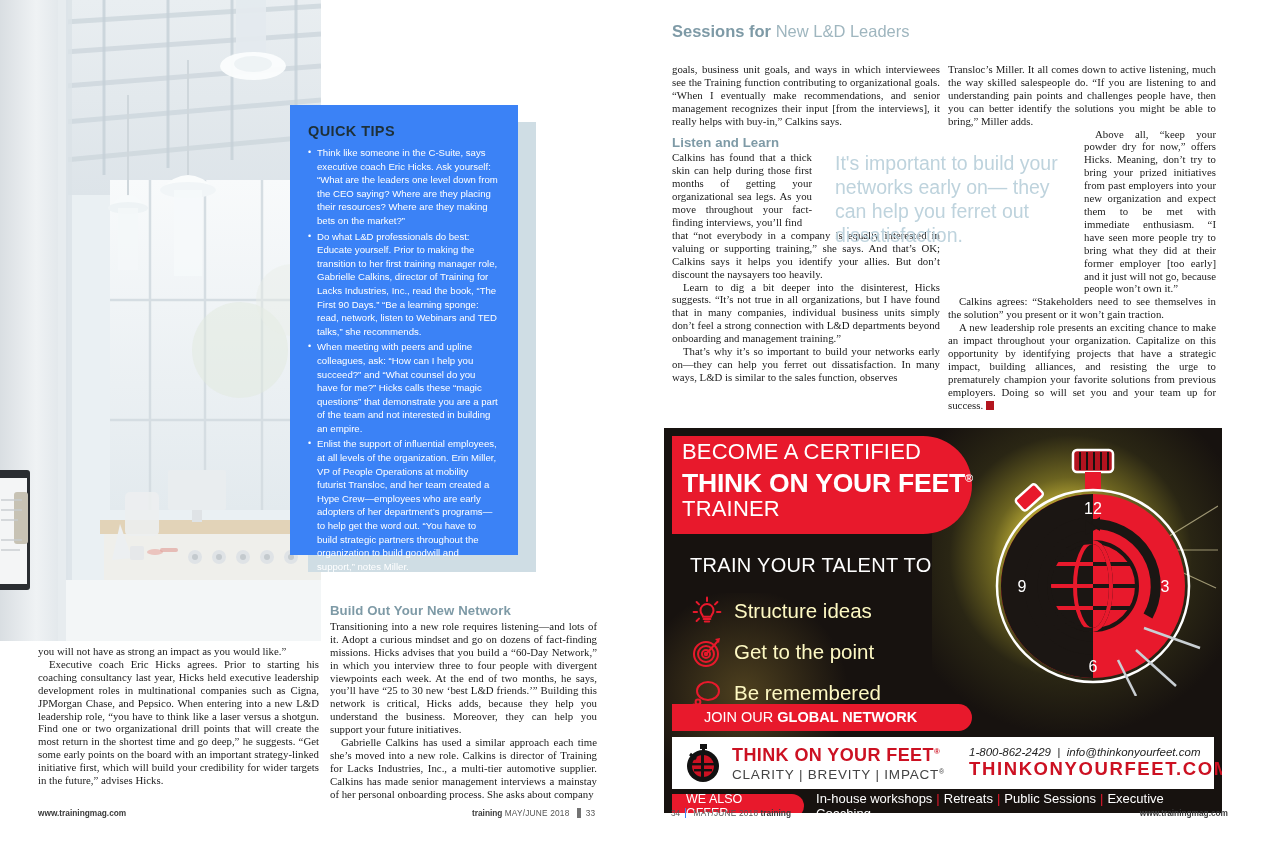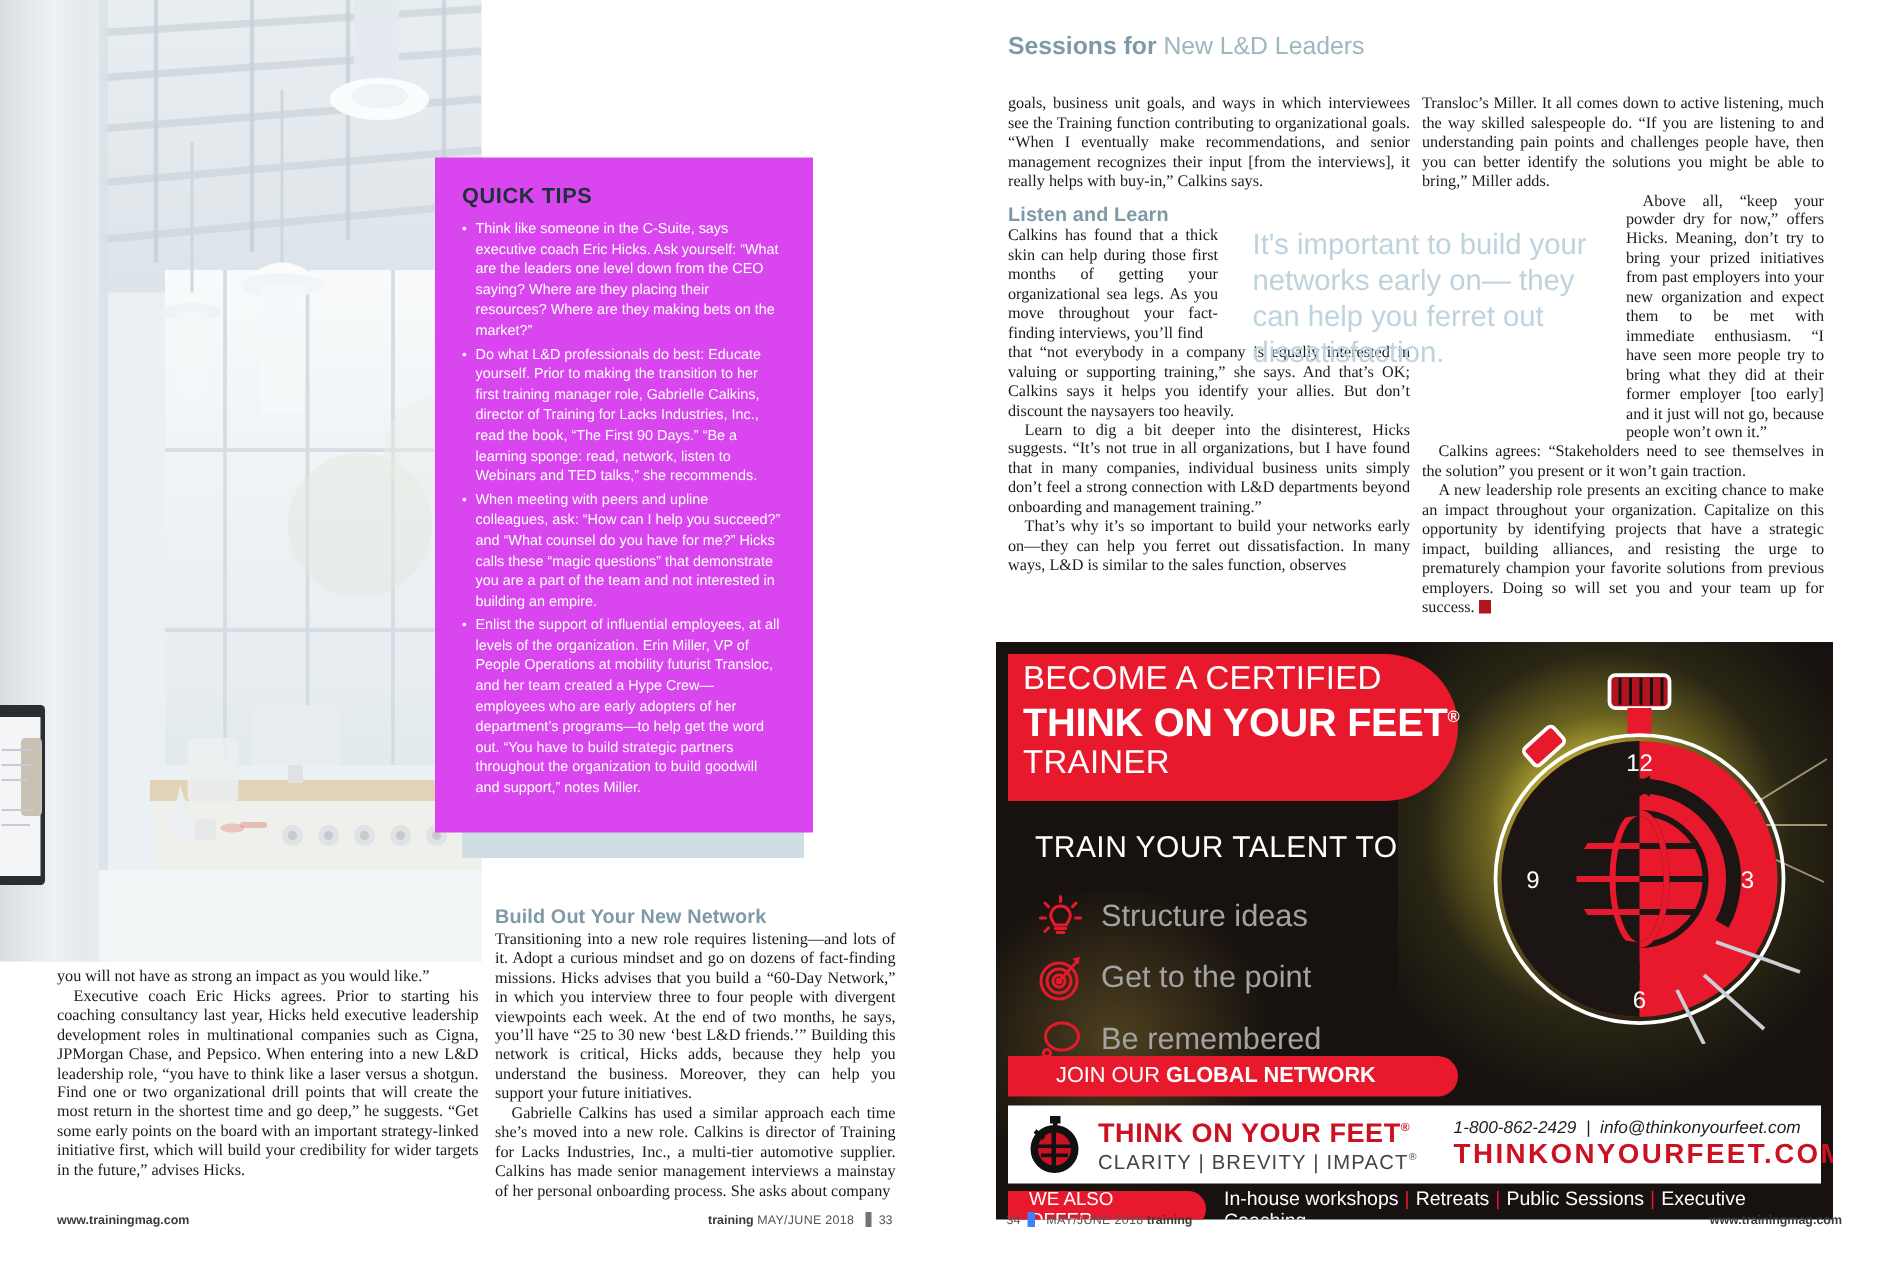--- a/index.html
+++ b/index.html
@@ -23,22 +23,22 @@
     background:linear-gradient(170deg,#eef2f4 0%,#e4eaee 30%,#f2f5f7 60%,#e8edf0 100%);
   }
   .photo svg{position:absolute;left:0;top:0;}
 
   
   .qt-shadow{
     position:absolute;left:308px;top:122px;width:228px;height:450px;
     background:#cfdde4;
   }
   .qt-box{
-    position:absolute;left:290px;top:105px;width:252px;height:450px;
-    background:#d946ef;
+    position:absolute;left:290px;top:105px;width:228px;height:450px;
+    background:#3b82f6;
   }
   .qt-inner{padding:18px 20px 0 18px;}
   .qt-title{
     font-family:"Liberation Sans", sans-serif;
     font-weight:bold;font-size:14.5px;letter-spacing:.4px;
     color:#1e3038;margin:0 0 7px 0;
   }
   .qt-list{margin:0;padding:0;list-style:none;}
   .qt-list li{
     position:relative;
@@ -72,21 +72,21 @@
     position:absolute;bottom:28px;height:14px;
     font-family:"Liberation Sans", sans-serif;font-size:8.3px;color:#3a3a3a;margin-top:32px;
   }
   .f-left-a{left:38px;font-weight:bold;}
   .f-left-b{right:38px;}
   .f-right-a{left:38px;}
   .f-right-b{right:38px;font-weight:bold;}
   .f-mag{font-weight:bold;}
   .f-issue{letter-spacing:.2px;color:#555;}
   .f-pg{color:#555;padding-left:5px;border-left:4px solid #737373;margin-left:5px;}
-  .f-pg-l{color:#555;padding-right:5px;border-right:5px solid #3b82f6;margin-right:5px;}
+  .f-pg-l{color:#555;padding-right:5px;border-right:1px solid #3b82f6;margin-right:5px;}
 
   
   .run-head{
     position:absolute;left:672px;top:22px;
     font-family:"Liberation Sans", sans-serif;font-size:16.5px;color:#9fb6bf;
   }
   .run-head b{color:#7e9aa6;font-weight:bold;}
 
   .rcol1{position:absolute;left:672px;top:63px;width:268px;}
   .rcol2{position:absolute;left:948px;top:63px;width:268px;}
@@ -131,21 +131,21 @@
   .ad-b2 sup{font-size:11px;vertical-align:super;}
   .ad-b3{font-size:22px;line-height:24px;letter-spacing:.2px;}
 
   .ad-train{
     position:absolute;left:26px;top:126px;
     font-family:"Liberation Sans",sans-serif;color:#fff;font-size:20px;letter-spacing:.3px;
   }
   .ad-bullets{position:absolute;left:26px;top:162px;}
   .ad-bullet{display:flex;align-items:center;height:41px;}
   .ad-bullet .bi{width:34px;height:34px;margin-right:10px;flex:0 0 34px;}
-  .ad-bullet .bt{font-family:"Liberation Sans",sans-serif;color:#a3a3a3;font-size:20.5px;}
+  .ad-bullet .bt{font-family:"Liberation Sans",sans-serif;color:#fef9c3;font-size:20.5px;}
 
   .ad-watch{position:absolute;right:4px;top:18px;width:250px;height:250px;}
 
   .ad-join{
     position:absolute;left:8px;top:276px;width:300px;height:27px;
     background:#e8192c;border-radius:0 14px 14px 0;
   }
   .ad-join span{
     font-family:"Liberation Sans",sans-serif;color:#fff;font-size:14.5px;
     line-height:27px;padding-left:16px;

